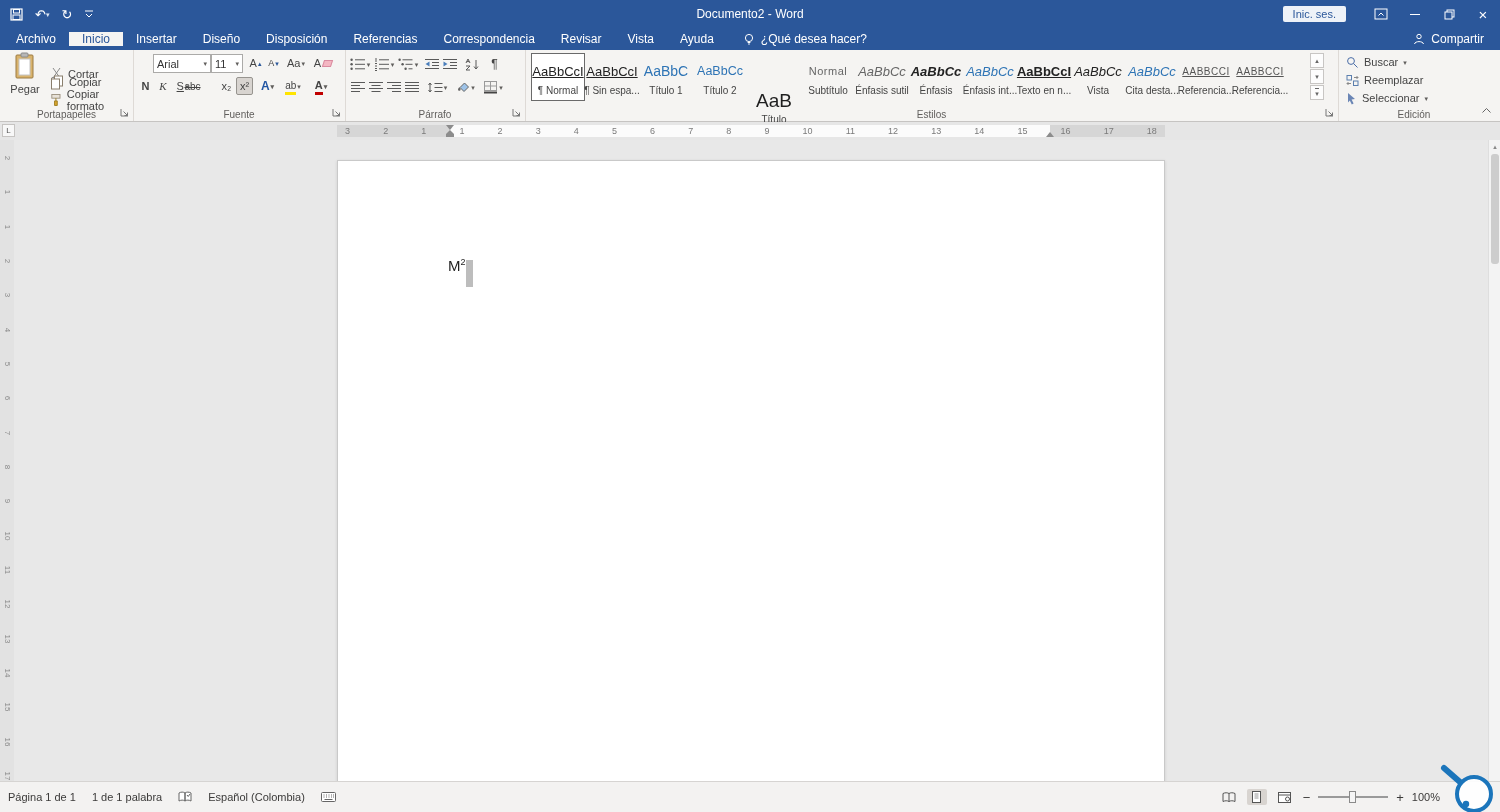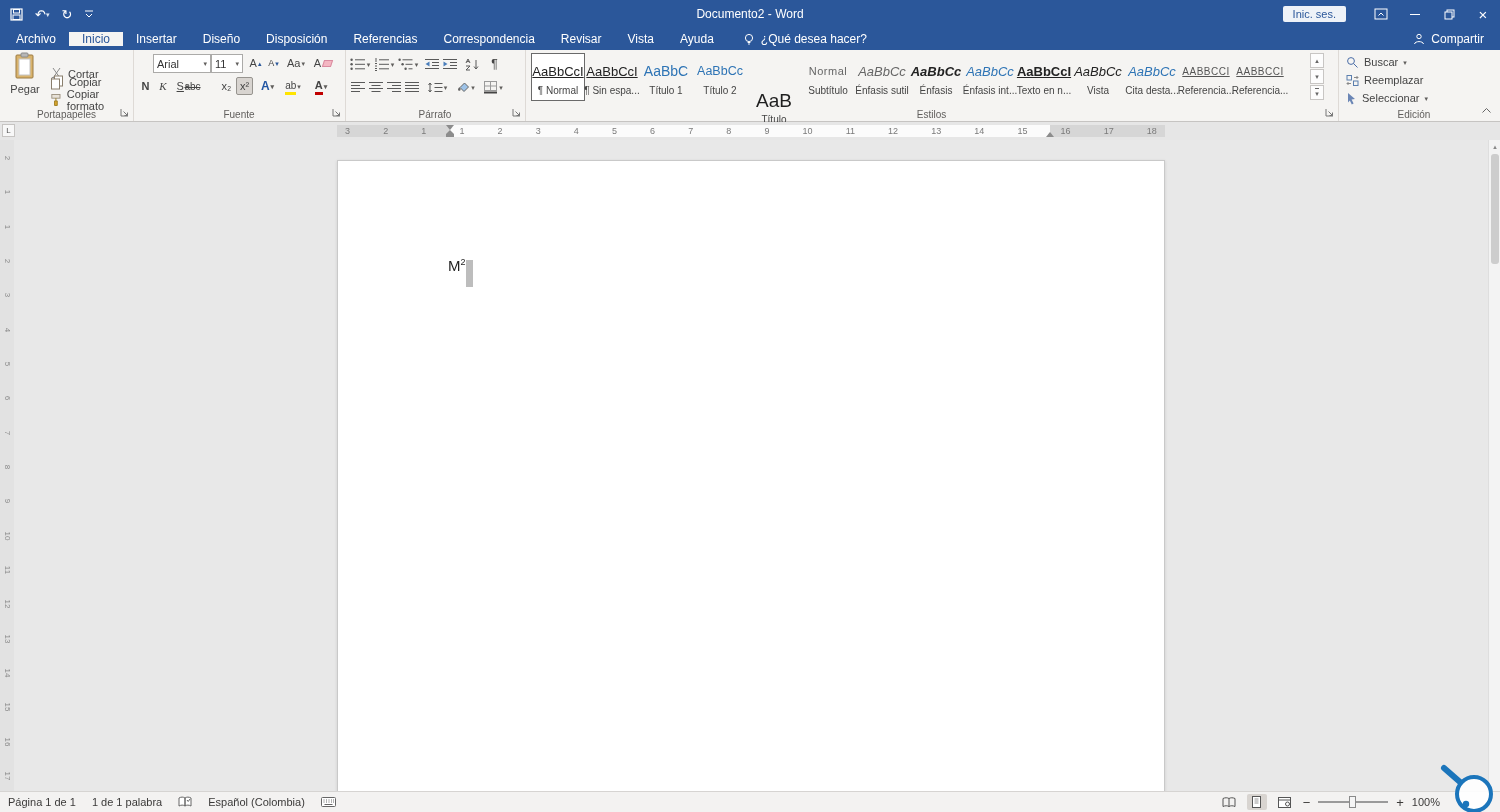--- a/index.html
+++ b/index.html
@@ -75,21 +75,21 @@
   
   .doc{position:absolute;top:140px;left:0;right:0;height:654px;background:#e8e8e8;overflow:hidden;}
   .page{position:absolute;left:337px;top:20px;width:828px;height:720px;background:#fff;border:1px solid #c9c9c9;box-sizing:border-box;box-shadow:0 1px 3px rgba(0,0,0,0.12);}
   .typed{position:absolute;left:110px;top:96px;font-size:15px;color:#1f1f1f;}
   .typed sup{font-size:9px;vertical-align:6px;}
   .caret-block{position:absolute;left:128px;top:99px;width:7px;height:27px;background:#bdbdbd;}
   .vscroll{position:absolute;right:0;top:0;bottom:0;width:12px;background:#f3f3f3;border-left:1px solid #dedede;box-sizing:border-box;}
   .vscroll .sbtn{width:12px;height:13px;display:flex;align-items:center;justify-content:center;font-size:7px;color:#888;}
   .vscroll .thumb{position:absolute;top:14px;left:2px;width:8px;height:110px;background:#cdcdcd;border-radius:3px;}
   
-  .statusbar{position:absolute;bottom:0;left:0;width:100%;height:21px;background:#f3f2f1;border-top:1px solid #d6d4d2;box-sizing:border-box;display:flex;align-items:center;font-size:11px;color:#3b3a39;}
+  .statusbar{position:absolute;bottom:0;left:0;width:100%;height:31px;background:#f3f2f1;border-top:1px solid #d6d4d2;box-sizing:border-box;display:flex;align-items:center;font-size:11px;color:#3b3a39;}
   .sb-left{display:flex;align-items:center;gap:16px;padding-left:8px;}
   .sb-right{margin-left:auto;display:flex;align-items:center;gap:8px;padding-right:60px;}
   .vbtn{width:20px;height:16px;display:flex;align-items:center;justify-content:center;border-radius:2px;}
   .vbtn.active{background:#d8d4d0;}
   .zoom-track{position:relative;width:70px;height:2px;background:#9a9a9a;}
   .zoom-notch{position:absolute;left:34px;top:-3px;width:1px;height:8px;background:#9a9a9a;}
   .zoom-thumb{position:absolute;left:31px;top:-5px;width:7px;height:12px;background:#f5f5f5;border:1px solid #8a8a8a;box-sizing:border-box;}
   .watermark{position:absolute;right:0px;bottom:-10px;z-index:50;}
   .collapse-btn{position:absolute;right:8px;bottom:3px;}
 </style>

